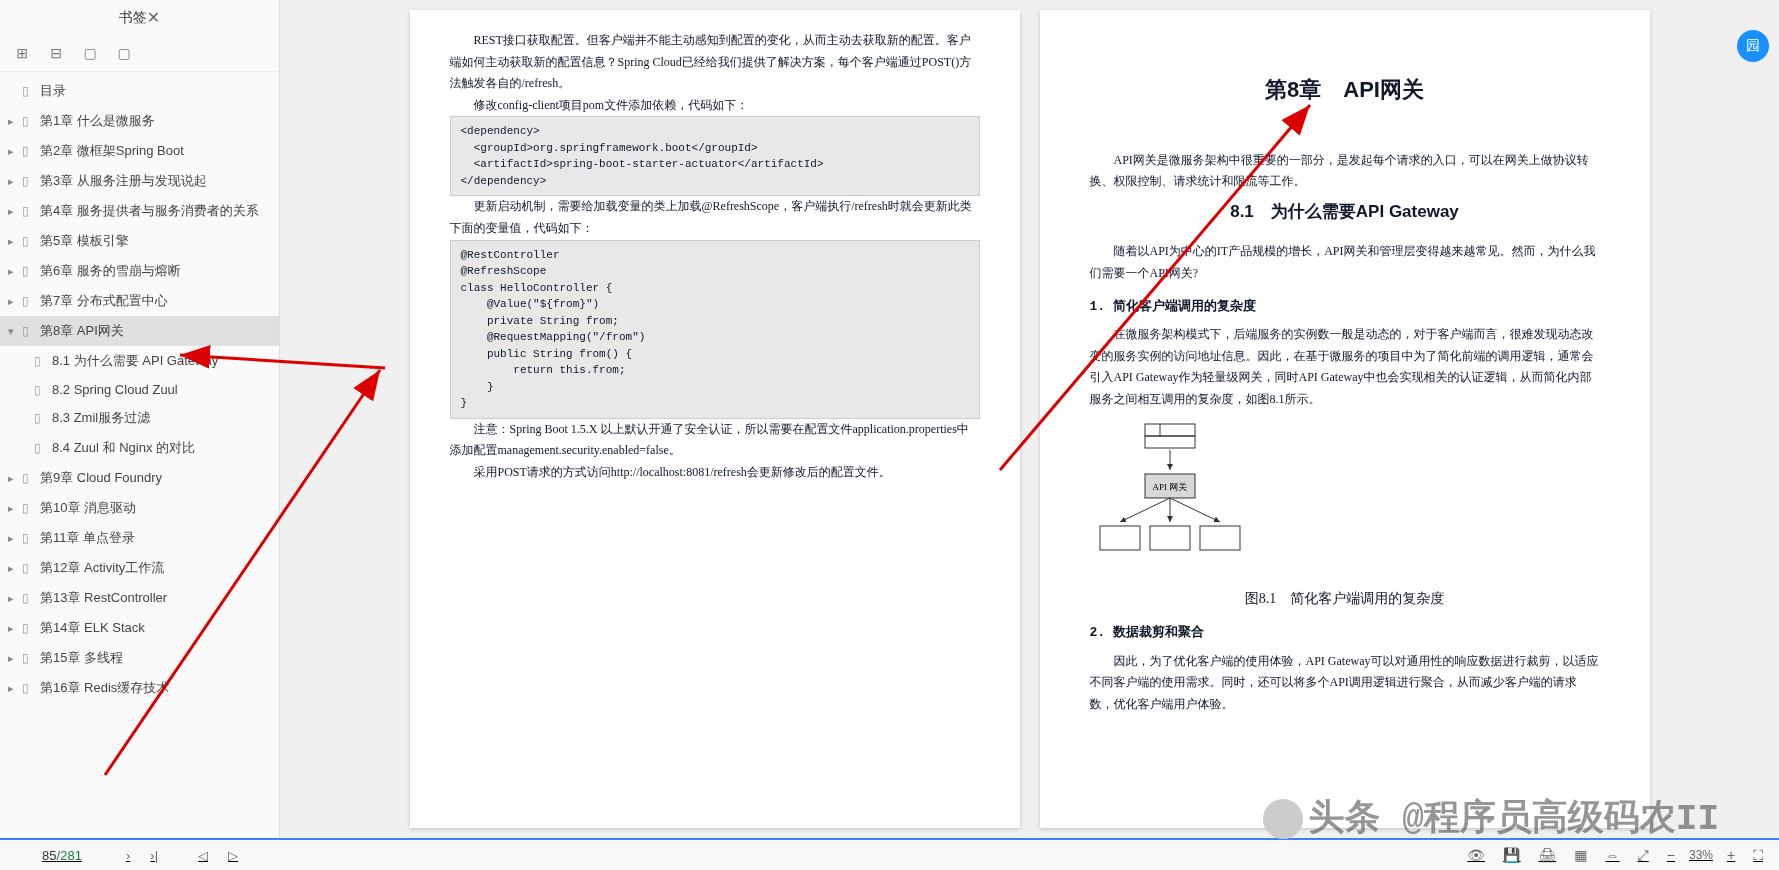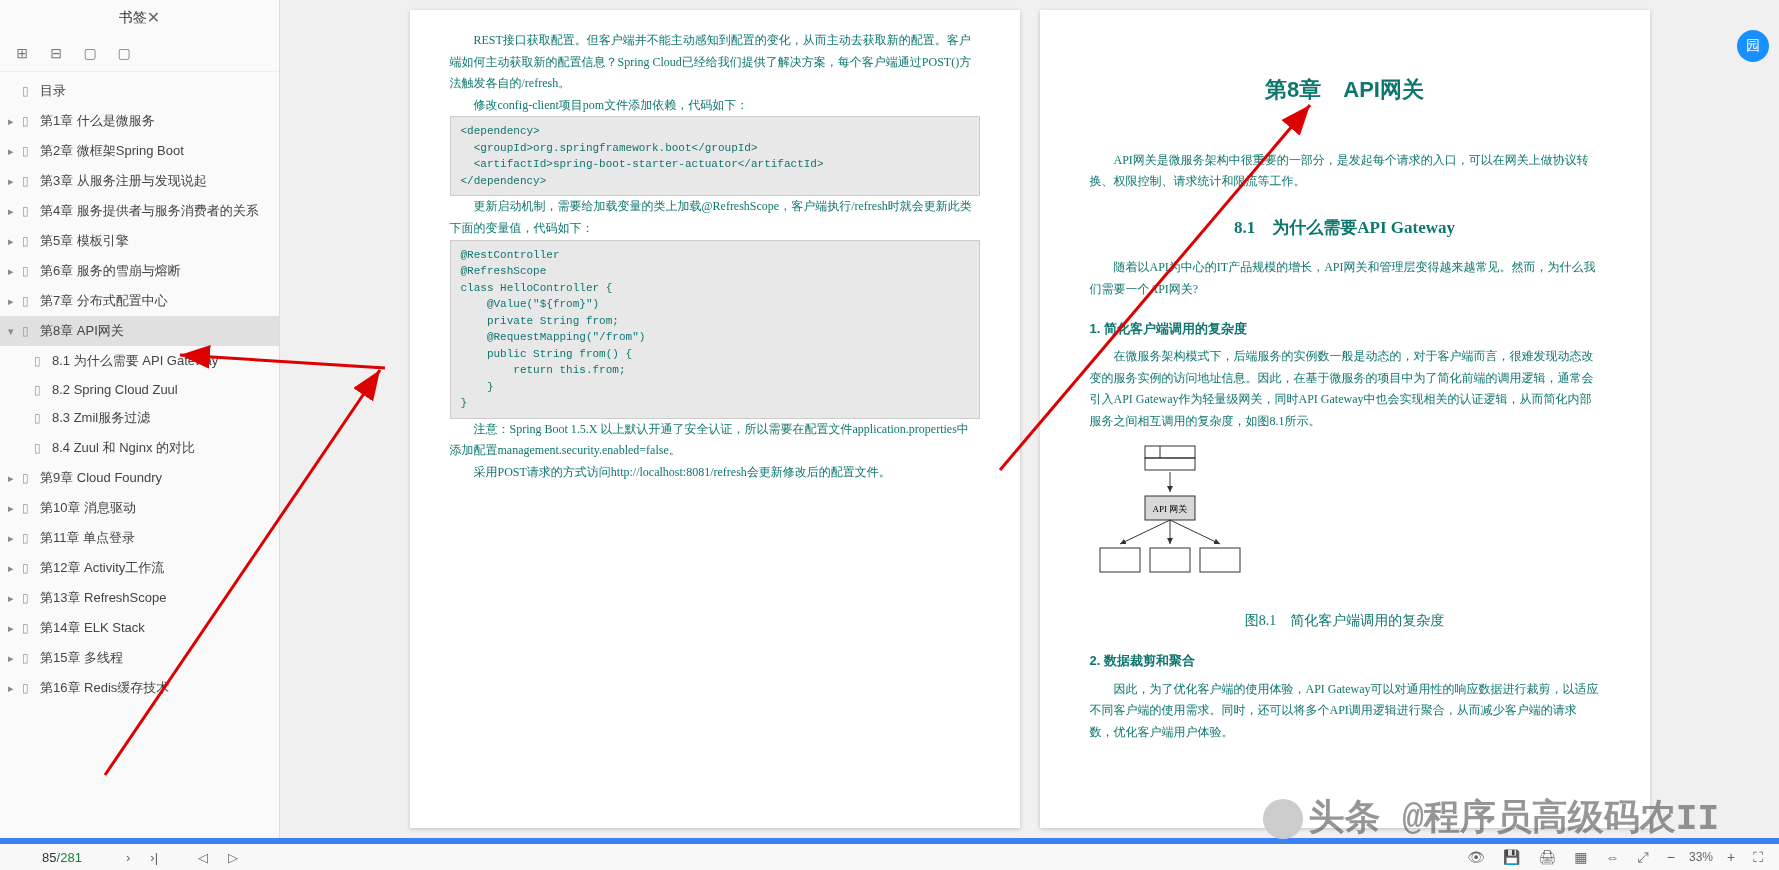--- a/index.html
+++ b/index.html
@@ -12,31 +12,31 @@
 .tool-icon { width: 16px; height: 16px; display: flex; align-items: center; justify-content: center; cursor: pointer; color: #777; font-size: 14px; }
 .bookmark-list { flex: 1; overflow-y: auto; padding: 4px 0; }
 .bm-item { display: flex; align-items: center; padding: 6px 8px; cursor: pointer; color: #444; font-size: 13px; }
 .bm-arrow { width: 14px; font-size: 11px; color: #888; }
 .bm-icon { width: 14px; margin-right: 4px; color: #999; font-size: 12px; }
 .bm-sub { padding-left: 34px; }
 .bm-noarrow .bm-arrow { visibility: hidden; }
 .bm-item.active-row { background: #e0e0e0; }
 .content { position: absolute; left: 280px; top: 0; right: 0; height: 838px; overflow: hidden; background: #f0f0f0; }
 .page-container { position: absolute; display: flex; justify-content: center; gap: 20px; width: 100%; padding: 10px; height: 100%; }
-.page { background: #fff; box-shadow: 0 1px 4px rgba(0,0,0,0.2); font-family: "SimSun", serif; font-size: 12px; line-height: 1.8; color: #0f766e; overflow: hidden; }
+.page { background: #fff; box-shadow: 0 1px 4px rgba(0,0,0,0.2); font-family: "SimSun", serif; font-size: 12px; line-height: 1.8; color: #0f172a; overflow: hidden; }
 .page-left { width: 610px; height: 818px; padding: 20px 40px; }
 .page-right { width: 610px; height: 818px; padding: 40px 50px; }
 .code-block { background: #e8e8e8; border: 1px solid #ccc; font-family: "Courier New", monospace; font-size: 11px; padding: 6px 10px; line-height: 1.5; margin: 0 0; white-space: pre; }
 .chapter-title { font-size: 22px; font-weight: bold; text-align: center; margin: 20px 0 40px; font-family: "SimHei", sans-serif; }
-.section-title { font-size: 17px; font-weight: bold; text-align: center; margin: 20px 0 14px; font-family: Liberation Serif, serif; }
-.sub-title { font-size: 13px; font-weight: bold; margin: 16px 0 6px; font-family: Liberation Sans, sans-serif; }
+.section-title { font-size: 17px; font-weight: bold; text-align: center; margin: 4px 0 14px; font-family: Liberation Sans, sans-serif; }
+.sub-title { font-size: 13px; font-weight: bold; margin: 10px 0 6px; font-family: Liberation Mono, monospace; }
 .para { text-indent: 2em; }
 .diagram { margin: 12px auto; }
 .diagram-caption { text-align: center; font-size: 14px; margin-top: 4px; }
-.bottom-bar { position: absolute; bottom: 0; left: 0; right: 0; height: 32px; border-top: 6px solid #3b82f6; background: #f8f8f8; display: flex; align-items: center; justify-content: space-between; padding: 0 12px; }
+.bottom-bar { position: absolute; bottom: 0; left: 0; right: 0; height: 32px; border-top: 2px solid #3b82f6; background: #f8f8f8; display: flex; align-items: center; justify-content: space-between; padding: 0 12px; text-decoration: underline; }
 .page-nav { display: flex; align-items: center; gap: 8px; }
 .page-input { display: flex; align-items: center; width: 100px; justify-content: center; }
 .page-cur { color: #333; }
 .page-total { color: #15803d; }
 .nav-btn { padding: 4px 6px; cursor: pointer; color: #666; font-size: 13px; }
 .zoom-area { display: flex; align-items: center; gap: 10px; }
 .zoom-btn { padding: 4px; cursor: pointer; color: #666; font-size: 14px; }
 .zoom-text { color: #666; font-size: 12px; }
 .arrow-line { position: absolute; pointer-events: none; z-index: 100; }
 .watermark { position: absolute; bottom: 28px; right: 60px; font-size: 36px; font-weight: bold; color: rgba(80,80,80,0.6); font-family: Liberation Mono, monospace; z-index: 200; }
@@ -135,21 +135,21 @@
         <span>第11章 单点登录</span>
       </div>
       <div class="bm-item">
         <span class="bm-arrow">▸</span>
         <span class="bm-icon">▯</span>
         <span>第12章 Activity工作流</span>
       </div>
       <div class="bm-item">
         <span class="bm-arrow">▸</span>
         <span class="bm-icon">▯</span>
-        <span>第13章 RefreshScope</span>
+        <span>第13章 RestController</span>
       </div>
       <div class="bm-item">
         <span class="bm-arrow">▸</span>
         <span class="bm-icon">▯</span>
         <span>第14章 ELK Stack</span>
       </div>
       <div class="bm-item">
         <span class="bm-arrow">▸</span>
         <span class="bm-icon">▯</span>
         <span>第15章 多线程</span>

